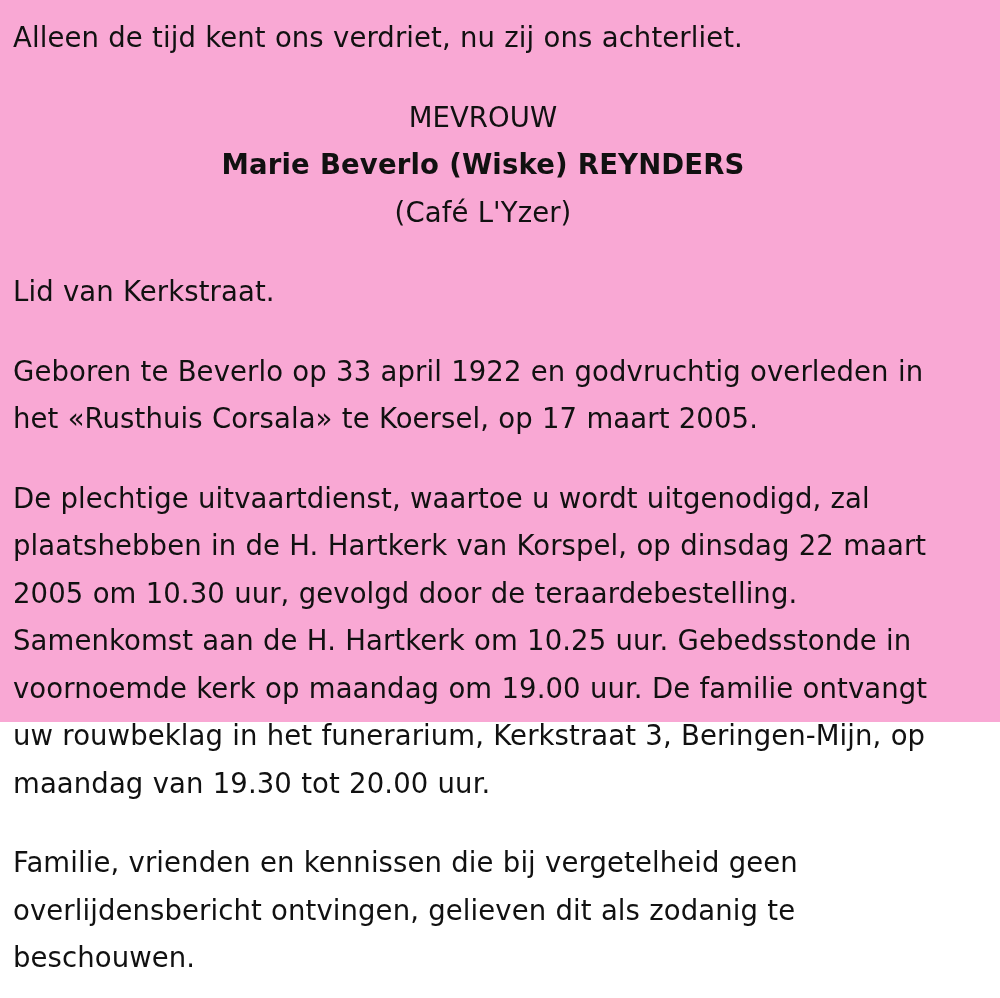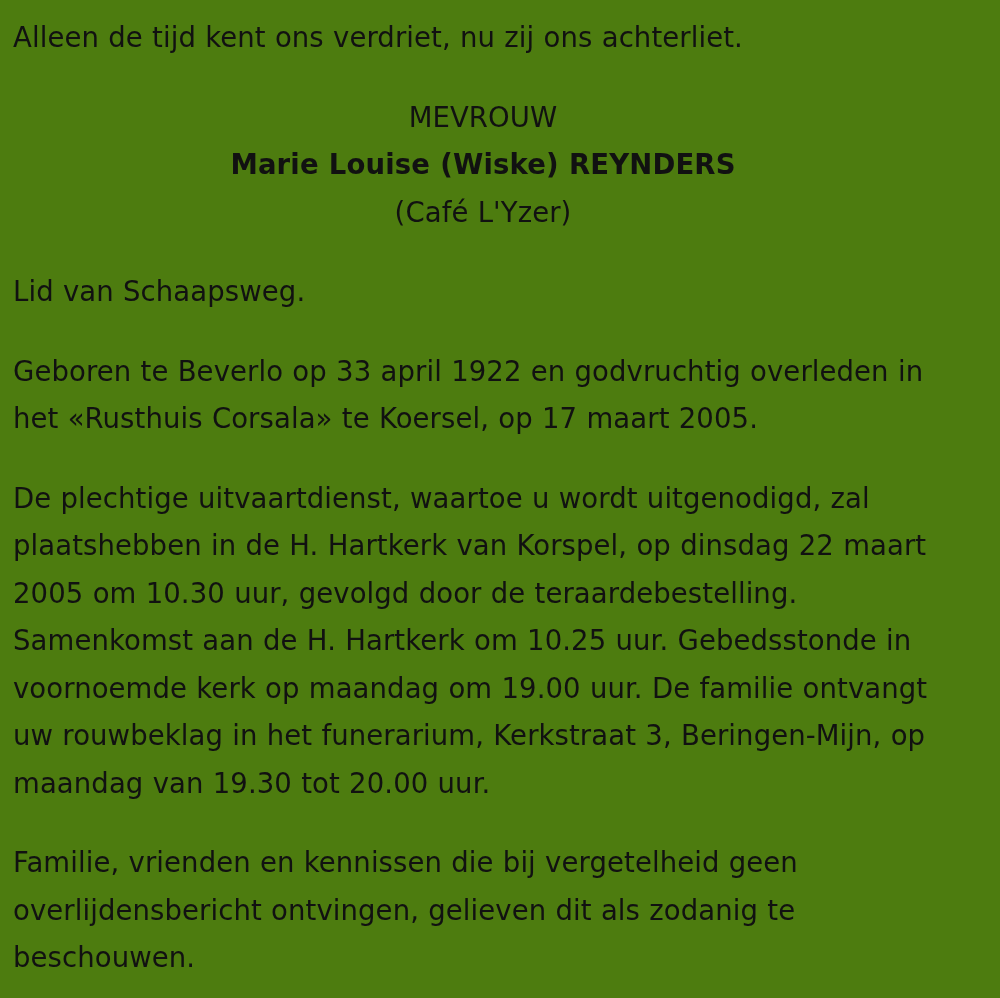--- a/index.html
+++ b/index.html
@@ -12,23 +12,23 @@
     width: 1000px;
     height: 998px;
     overflow: hidden;
     font-family: "DejaVu Sans", "Liberation Sans", sans-serif;
     color: #111111;
     -webkit-font-smoothing: antialiased;
   }
   .page {
     box-sizing: border-box;
     width: 1000px;
-    height: 998px;
+    height: 722px;
     padding: 14px 40px 0 13px;
-    background: #4d7c0f;
+    background: #f9a8d4;
   }
   .doc-body {
     display: block;
   }
   .para {
     margin: 0 0 32px 0;
     padding: 0;
     font-size: 27.5px;
     line-height: 47.5px;
     letter-spacing: 0.1px;
@@ -55,25 +55,25 @@
 </head>
 <body>
 
 <div class="page">
   <div class="doc-body">
 
     <p class="para">Alleen de tijd kent ons verdriet, nu zij ons achterliet.</p>
 
     <p class="para block-identity">
       <span class="line">MEVROUW</span>
-      <span class="line name-line">Marie Louise (Wiske) REYNDERS</span>
+      <span class="line name-line">Marie Beverlo (Wiske) REYNDERS</span>
       <span class="line">(Café L'Yzer)</span>
     </p>
 
-    <p class="para">Lid van Schaapsweg.</p>
+    <p class="para">Lid van Kerkstraat.</p>
 
     <p class="para">Geboren te Beverlo op 33 april 1922 en godvruchtig overleden in het «Rusthuis Corsala» te Koersel, op 17 maart 2005.</p>
 
     <p class="para">De plechtige uitvaartdienst, waartoe u wordt uitgenodigd, zal plaatshebben in de H. Hartkerk van Korspel, op dinsdag 22 maart 2005 om 10.30 uur, gevolgd door de teraardebestelling. Samenkomst aan de H. Hartkerk om 10.25 uur. Gebedsstonde in voornoemde kerk op maandag om 19.00 uur. De familie ontvangt uw rouwbeklag in het funerarium, Kerkstraat 3, Beringen-Mijn, op maandag van 19.30 tot 20.00 uur.</p>
 
 
     <p class="para">Familie, vrienden en kennissen die bij vergetelheid geen overlijdensbericht ontvingen, gelieven dit als zodanig te beschouwen.</p>
 
   </div>
 </div>

